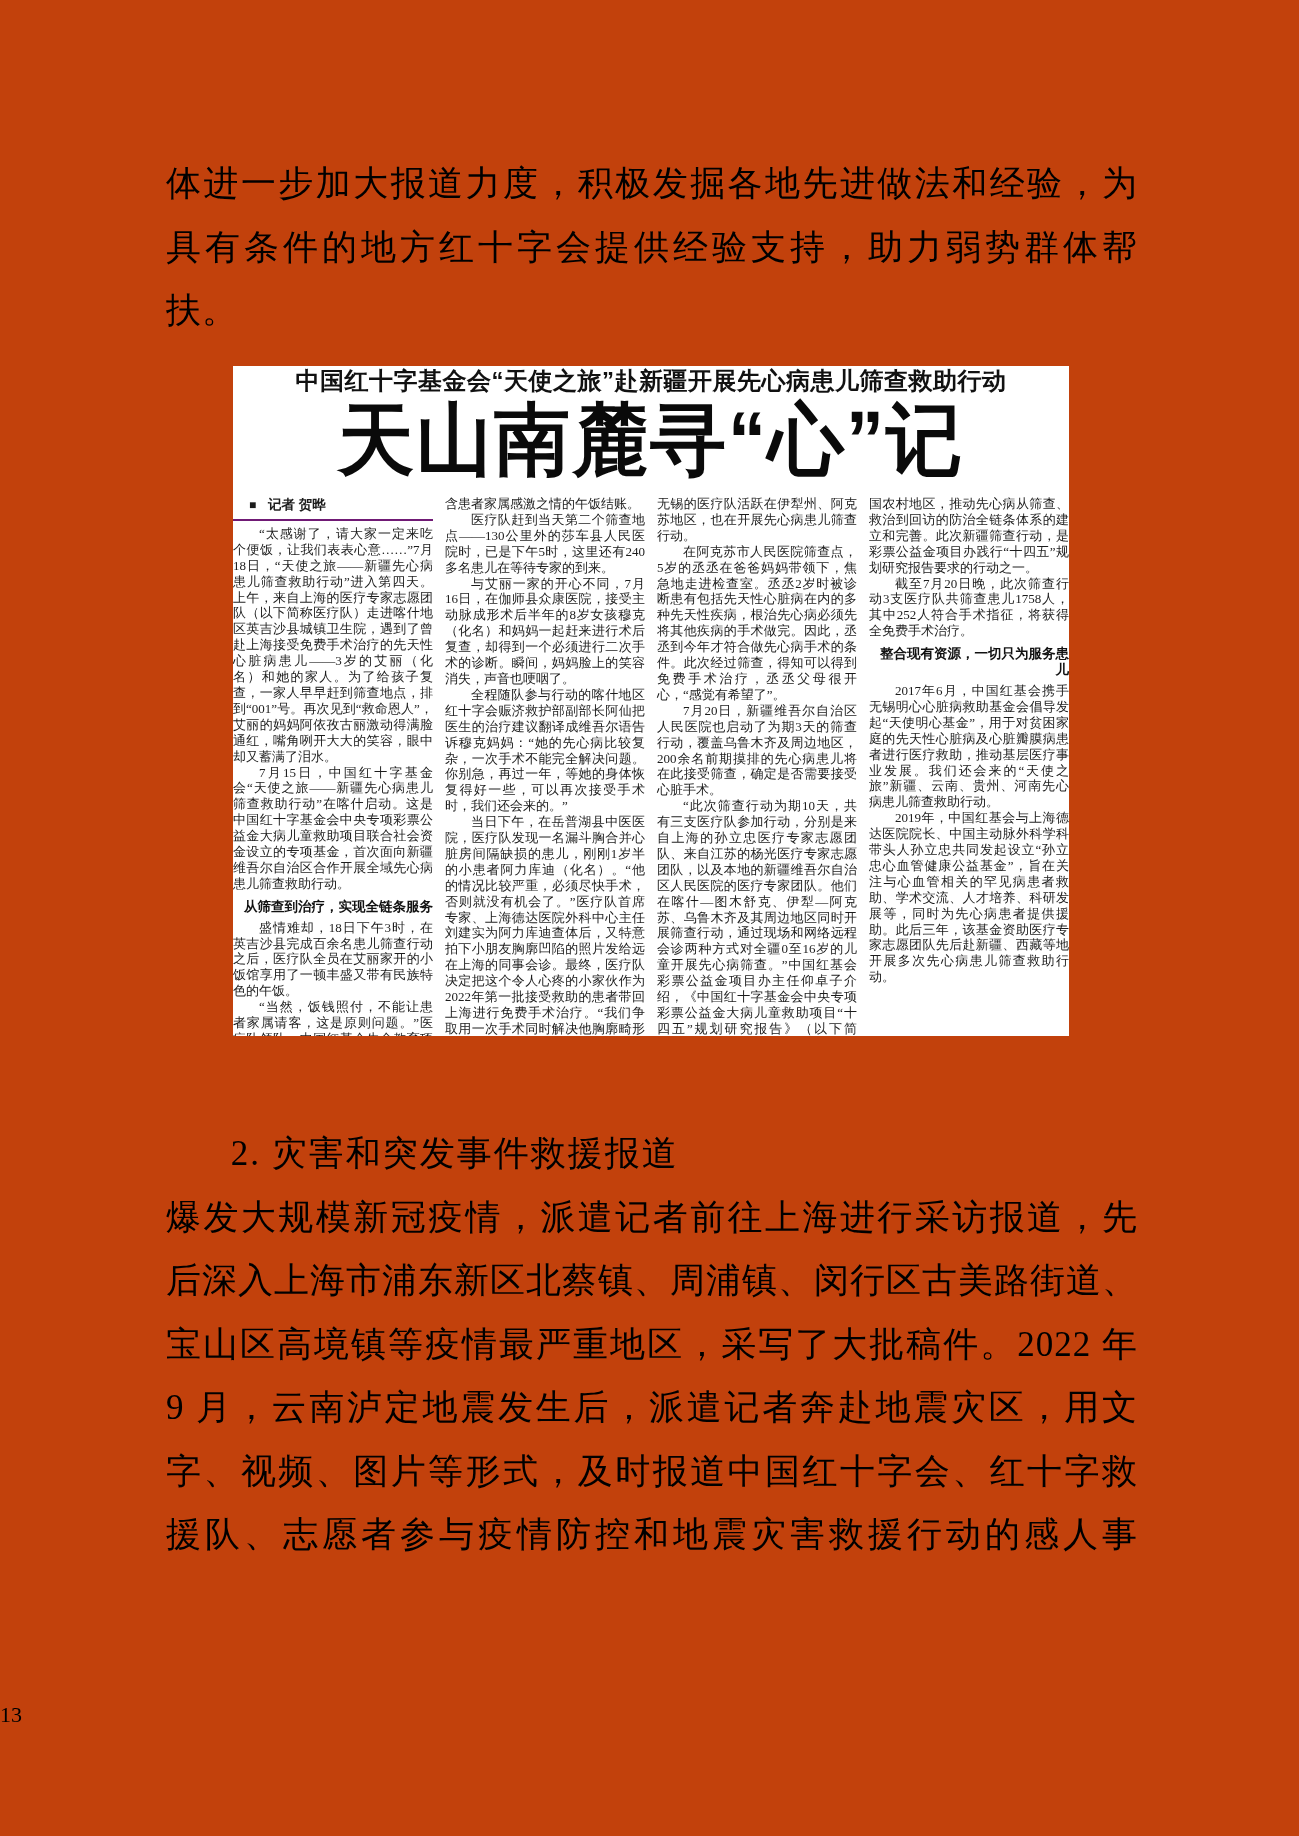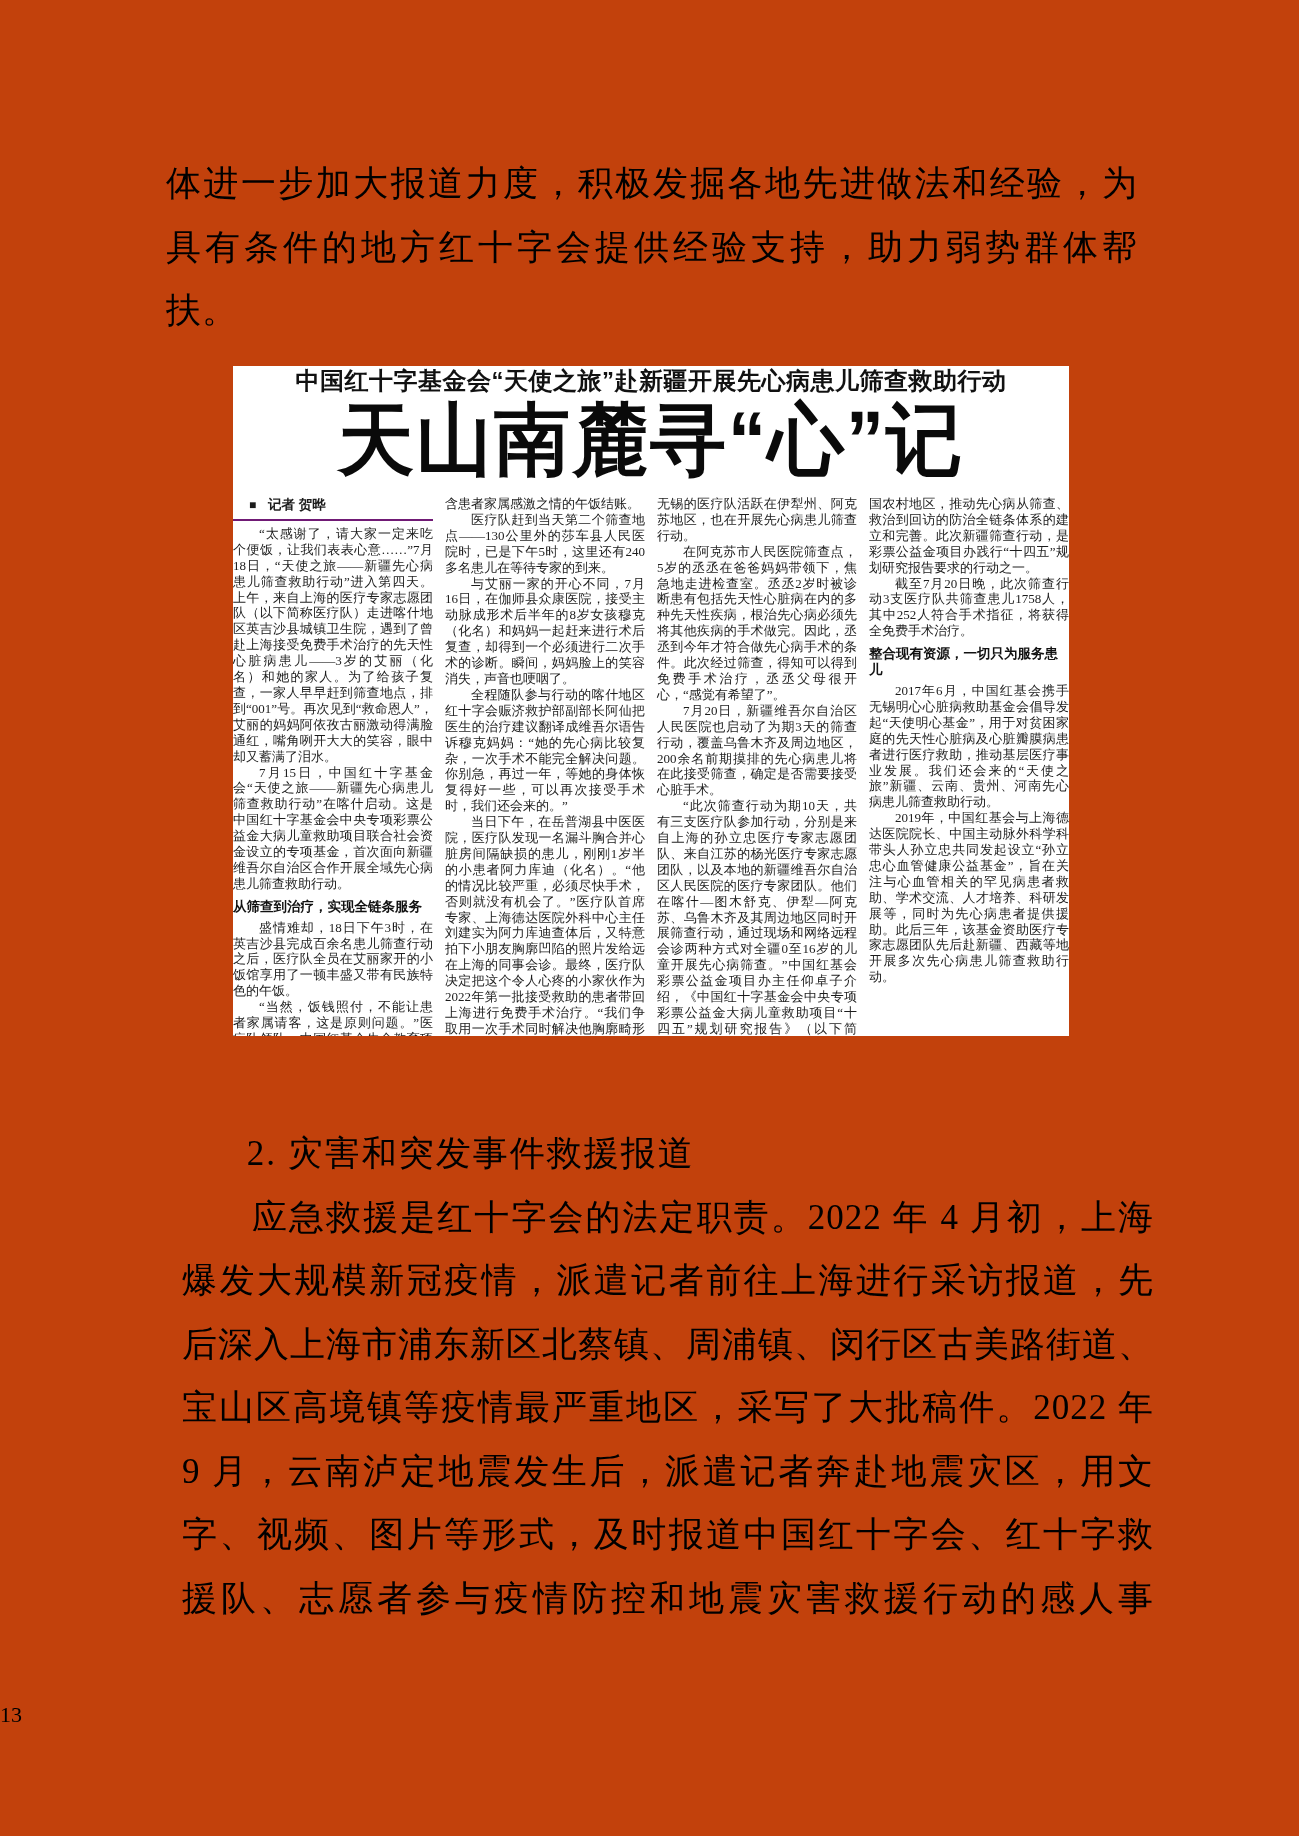--- a/index.html
+++ b/index.html
@@ -79,21 +79,21 @@
     margin-bottom:5px;
     text-align:left;
     text-indent:0;
     font-family:"Liberation Sans", sans-serif;
   }
   .byline .sq{display:inline-block;margin:0 8px 0 16px;font-size:12px;}
   .np-subhead{
     font-family:"Liberation Sans", sans-serif;
     font-weight:700;
     font-size:13.5px;
-    text-align:left;
+    text-align:right;
     margin:7px 0 5px 0;
     color:#111;
   }
   
   .pagenum{
     position:absolute;
     top:1702px;left:0;width:100%;
     text-align:left;
     font-size:22px;
     color:#000;
@@ -150,23 +150,22 @@
         <p>截至7月20日晚，此次筛查行动3支医疗队共筛查患儿1758人，其中252人符合手术指征，将获得全免费手术治疗。</p>
         <div class="np-subhead">整合现有资源，一切只为服务患儿</div>
         <p>2017年6月，中国红基会携手无锡明心心脏病救助基金会倡导发起“天使明心基金”，用于对贫困家庭的先天性心脏病及心脏瓣膜病患者进行医疗救助，推动基层医疗事业发展。我们还会来的“天使之旅”新疆、云南、贵州、河南先心病患儿筛查救助行动。</p>
         <p>2019年，中国红基会与上海德达医院院长、中国主动脉外科学科带头人孙立忠共同发起设立“孙立忠心血管健康公益基金”，旨在关注与心血管相关的罕见病患者救助、学术交流、人才培养、科研发展等，同时为先心病患者提供援助。此后三年，该基金资助医疗专家志愿团队先后赴新疆、西藏等地开展多次先心病患儿筛查救助行动。</p>
 
       </div>
 
     </div>
   </div>
 
-  <div class="docblock" style="top:1122px;margin-left:16px;">
+  <div class="docblock" style="top:1122px;">
     <div class="sec-heading">2. 灾害和突发事件救援报道</div>
-    <div class="jline indent">应急救援是红十字会的法定职责。2022 年 4 月初，上海</div>
     <div class="jline">爆发大规模新冠疫情，派遣记者前往上海进行采访报道，先</div>
     <div class="jline">后深入上海市浦东新区北蔡镇、周浦镇、闵行区古美路街道、</div>
     <div class="jline">宝山区高境镇等疫情最严重地区，采写了大批稿件。2022 年</div>
     <div class="jline">9 月，云南泸定地震发生后，派遣记者奔赴地震灾区，用文</div>
     <div class="jline">字、视频、图片等形式，及时报道中国红十字会、红十字救</div>
     <div class="jline">援队、志愿者参与疫情防控和地震灾害救援行动的感人事</div>
   </div>
 
   <div class="pagenum">13</div>
 

